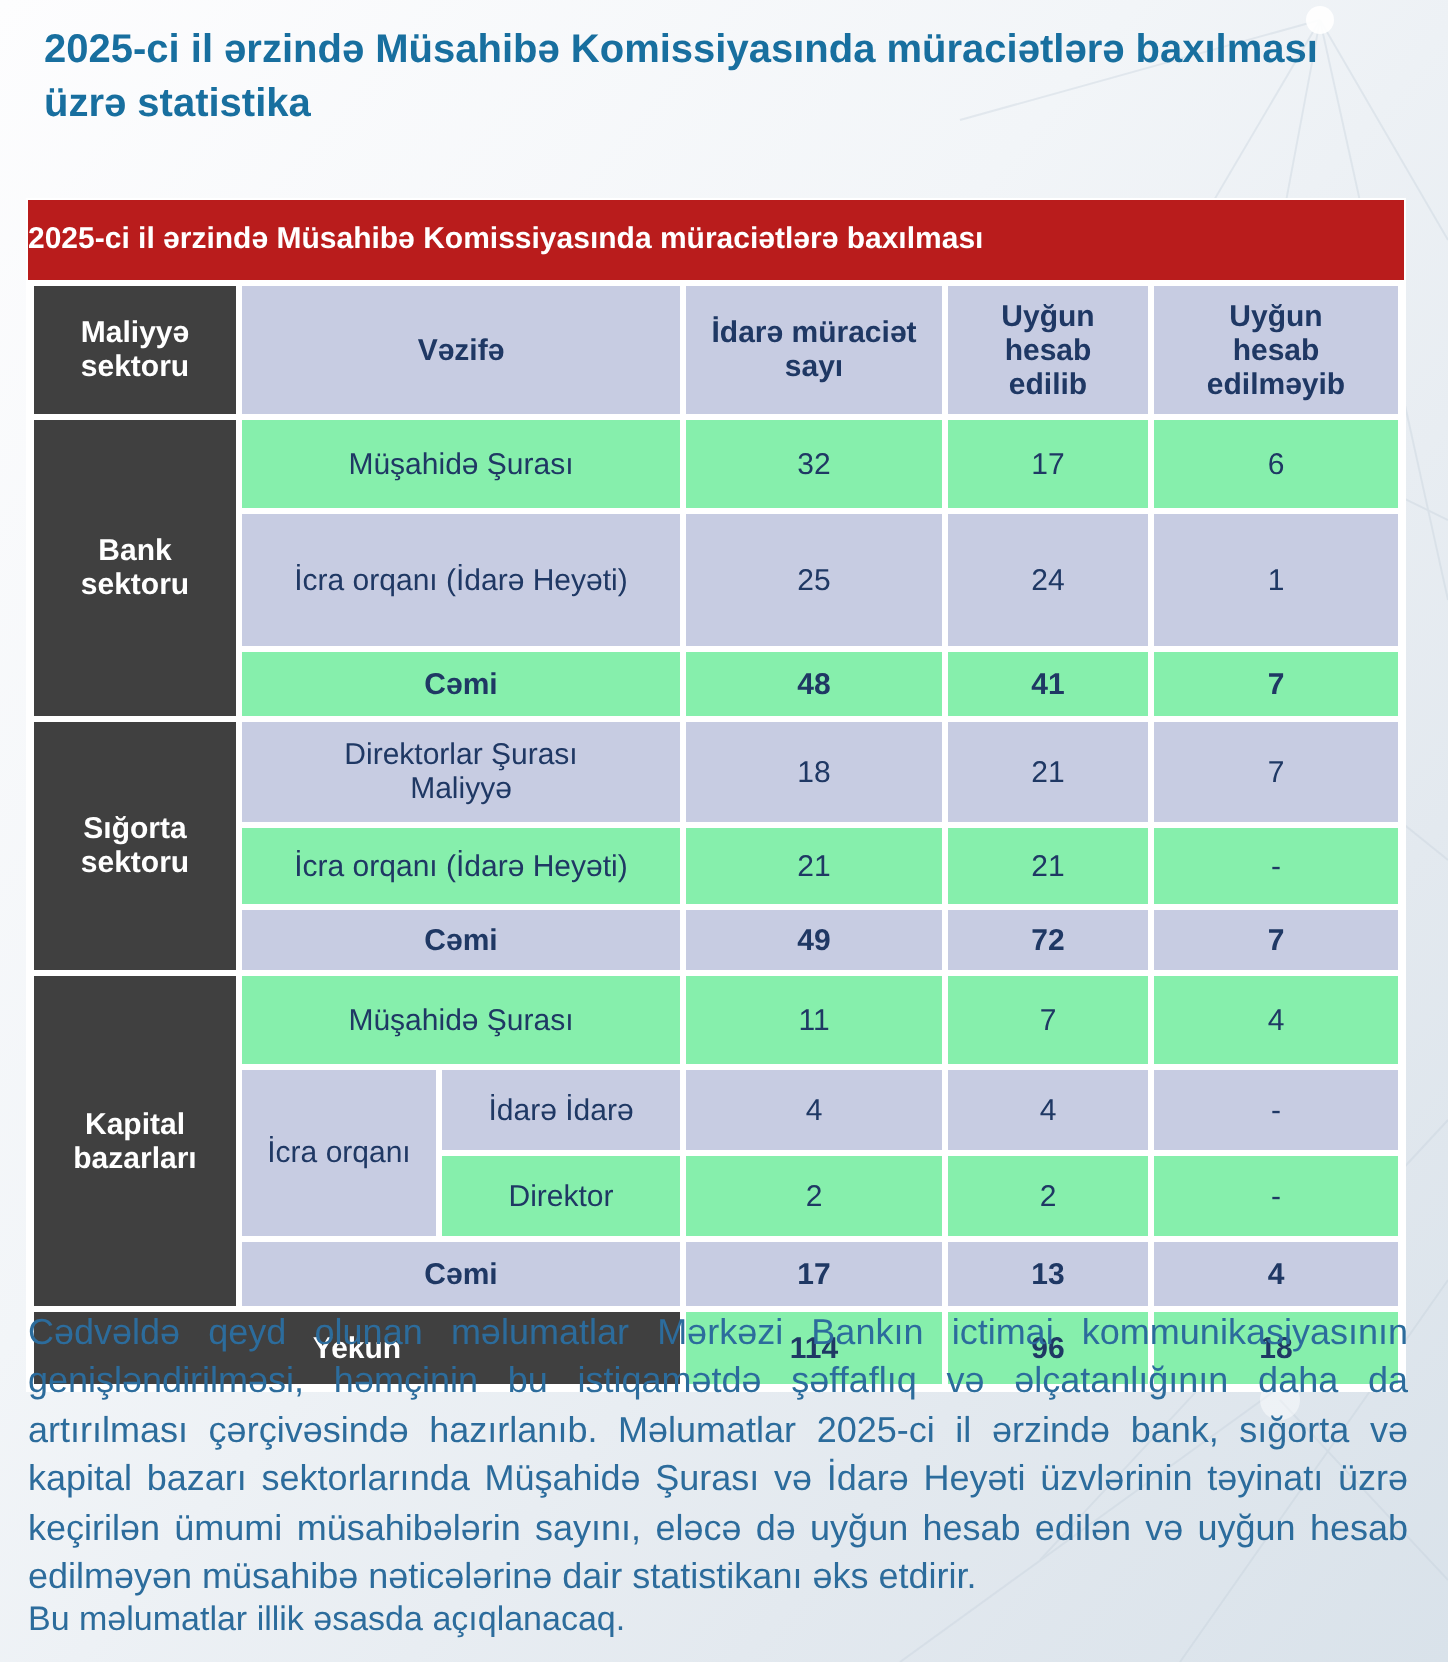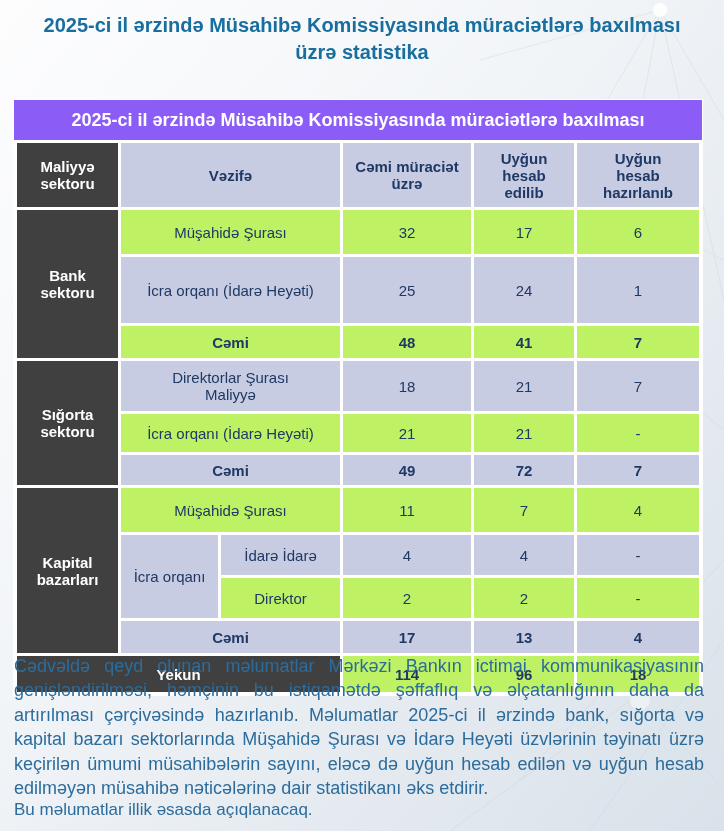--- a/index.html
+++ b/index.html
@@ -18,41 +18,40 @@
     position: absolute;
     top: 0; left: 0;
     width: 724px; height: 831px;
     pointer-events: none;
   }
   .page-title {
     position: absolute;
     top: 12px;
     left: 22px;
     width: 680px;
-    text-align: center;
     font-size: 20px;
     font-weight: bold;
     line-height: 1.35;
     color: #186f9f;
   }
   .table-wrap {
     position: absolute;
     left: 14px;
     top: 100px;
     width: 688px;
     background: #ffffff;
     box-shadow: 0 0 0 1px #ffffff;
   }
   .tbl-caption {
     height: 40px;
     line-height: 40px;
-    text-align: center;
-    background: #8b5cf6;
+    text-align: left;
+    background: #b91c1c;
     color: #ffffff;
-    font-size: 18px;
+    font-size: 15px;
     font-weight: bold;
   }
   table.tbl {
     border-collapse: separate;
     border-spacing: 3px;
     width: 100%;
     table-layout: fixed;
   }
   .tbl td {
     text-align: center;
@@ -60,21 +59,21 @@
     color: #1f3864;
     font-size: 15px;
     padding: 2px 4px;
   }
   .teal {
     background: #404040;
     color: #ffffff !important;
     font-weight: bold;
   }
   .dark  { background: #c7cce2; }
-  .light { background: #bef264; }
+  .light { background: #86efac; }
   .hdr   { font-weight: bold; }
   .bold  { font-weight: bold; }
   .narrow { display: inline-block; max-width: 66px; }
   .footer-paragraph {
     position: absolute;
     left: 14px;
     top: 654px;
     width: 690px;
     text-align: justify;
     font-size: 18px;
@@ -125,23 +124,23 @@
         <col style="width:119px">
       <col style="width:128px">
         <col style="width:100px">
         <col style="width:122px">
     </colgroup>
     <tbody>
 
       <tr>
         <td class="teal" style="height:60px">Maliyyə sektoru</td>
         <td class="dark hdr" colspan="2">Vəzifə</td>
-        <td class="dark hdr"><span class="narrow" style="max-width:110px">Cəmi müraciət üzrə</span></td>
+        <td class="dark hdr"><span class="narrow" style="max-width:110px">İdarə müraciət sayı</span></td>
         <td class="dark hdr"><span class="narrow">Uyğun hesab edilib</span></td>
-        <td class="dark hdr"><span class="narrow" style="max-width:80px">Uyğun hesab hazırlanıb</span></td>
+        <td class="dark hdr"><span class="narrow" style="max-width:80px">Uyğun hesab edilməyib</span></td>
       </tr>
 
       <tr>
         <td class="teal" rowspan="3"><span class="narrow">Bank sektoru</span></td>
         <td class="light" colspan="2" style="height:40px">Müşahidə Şurası</td>
         <td class="light">32</td>
         <td class="light">17</td>
         <td class="light">6</td>
       </tr>
       <tr>

